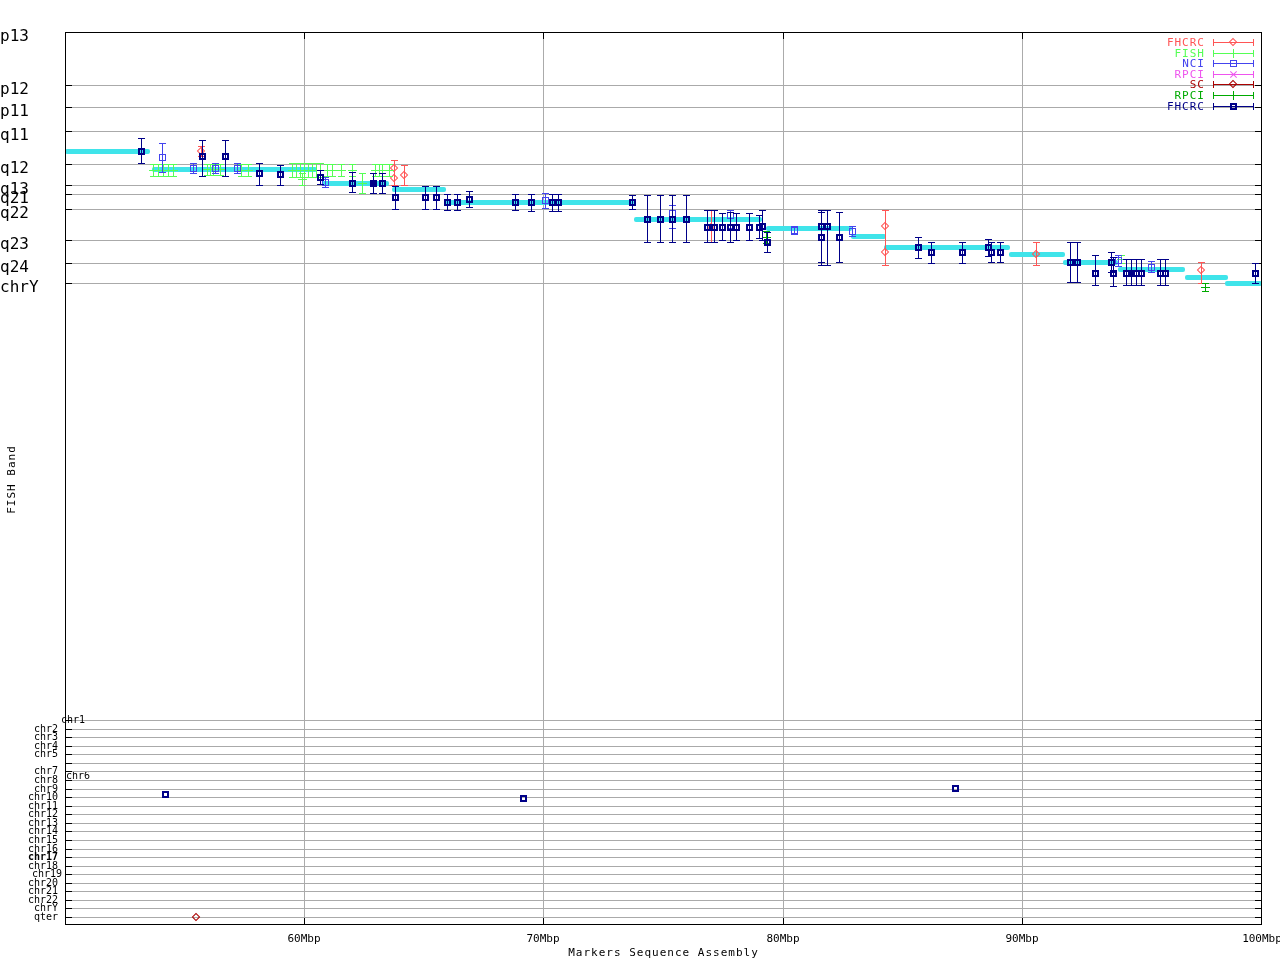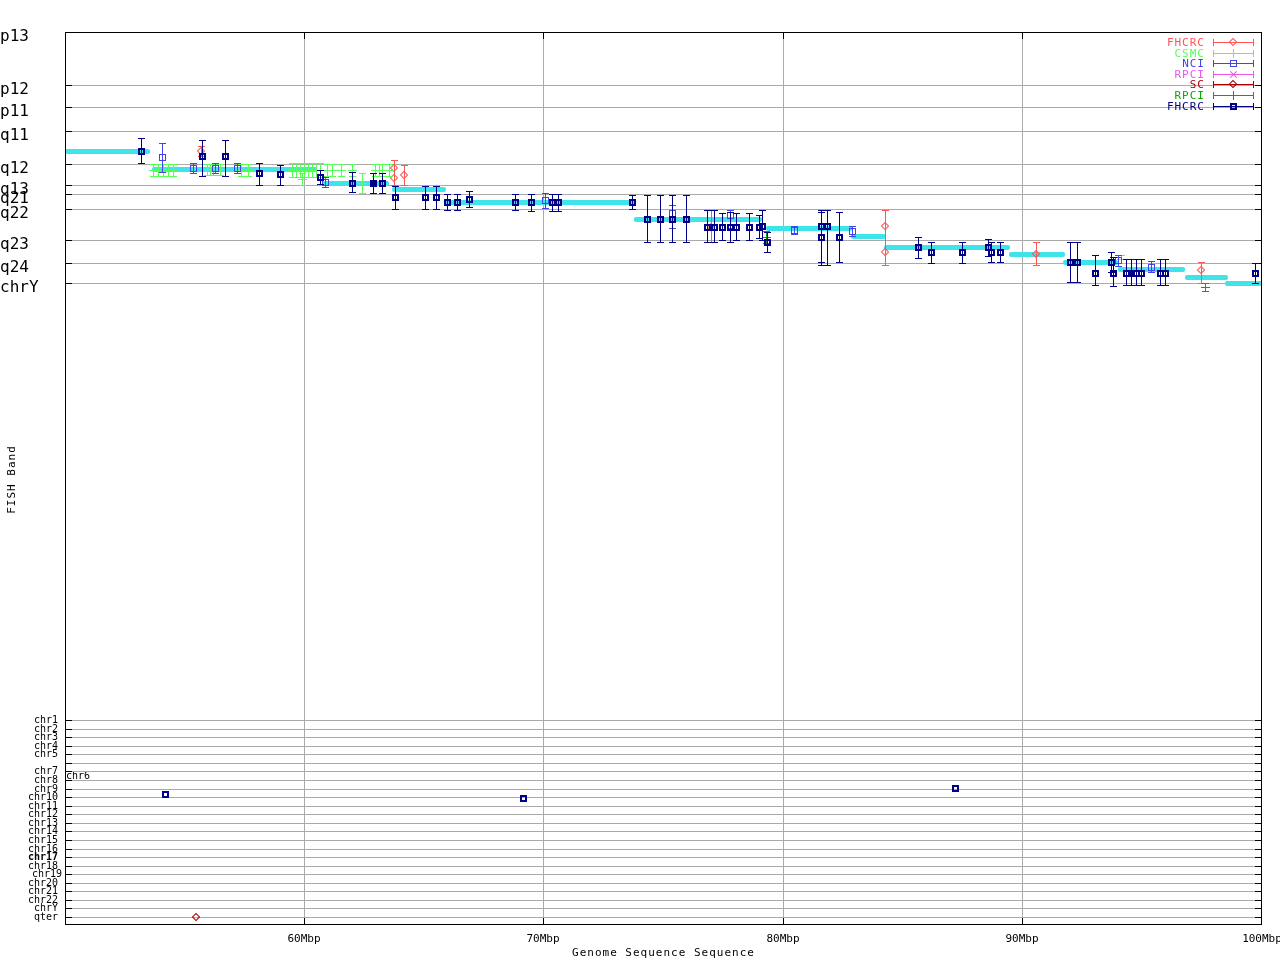--- a/index.html
+++ b/index.html
@@ -84,21 +84,21 @@
       <div class="abs tick" style="left: 65px; top: 263px; width: 7px; height: 1px;"></div>
       <div class="abs tick" style="left: 1255px; top: 263px; width: 7px; height: 1px;"></div>
       <div class="abs rowlab" style="left: 0px; top: 257px; width: 58px;">q24</div>
       <div class="abs gl" style="left: 65px; top: 283px; width: 1197px; height: 1px;"></div>
       <div class="abs tick" style="left: 65px; top: 283px; width: 7px; height: 1px;"></div>
       <div class="abs tick" style="left: 1255px; top: 283px; width: 7px; height: 1px;"></div>
       <div class="abs rowlab" style="left: 0px; top: 277px; width: 58px;">chrY</div>
       <div class="abs gl" style="left: 65px; top: 720px; width: 1197px; height: 1px;"></div>
       <div class="abs tick" style="left: 65px; top: 720px; width: 7px; height: 1px;"></div>
       <div class="abs tick" style="left: 1255px; top: 720px; width: 7px; height: 1px;"></div>
-      <div class="abs chrlab" style="left: 0px; top: 714px; width: 58px;">chr1</div>
+      <div class="abs chrlab" style="left: 0px; top: 714px; width: 58px; padding-left: 27px;">chr1</div>
       <div class="abs gl" style="left: 65px; top: 729px; width: 1197px; height: 1px;"></div>
       <div class="abs tick" style="left: 65px; top: 729px; width: 7px; height: 1px;"></div>
       <div class="abs tick" style="left: 1255px; top: 729px; width: 7px; height: 1px;"></div>
       <div class="abs chrlab" style="left: 0px; top: 723px; width: 58px;">chr2</div>
       <div class="abs gl" style="left: 65px; top: 737px; width: 1197px; height: 1px;"></div>
       <div class="abs tick" style="left: 65px; top: 737px; width: 7px; height: 1px;"></div>
       <div class="abs tick" style="left: 1255px; top: 737px; width: 7px; height: 1px;"></div>
       <div class="abs chrlab" style="left: 0px; top: 731px; width: 58px;">chr3</div>
       <div class="abs gl" style="left: 65px; top: 746px; width: 1197px; height: 1px;"></div>
       <div class="abs tick" style="left: 65px; top: 746px; width: 7px; height: 1px;"></div>
@@ -664,21 +664,21 @@
       <div class="abs eb" style="left: 1252px; top: 283px; width: 7px; height: 1px; background: rgb(0, 0, 136);"></div>
       <div class="abs mk" style="left: 1252px; top: 270px; width: 7px; height: 7px; border: 2px solid rgb(0, 0, 136); background: transparent;"></div>
       <div class="abs mk" style="left: 162px; top: 791px; width: 7px; height: 7px; border: 2px solid rgb(0, 0, 136); background: transparent;"></div>
       <div class="abs mk" style="left: 520px; top: 795px; width: 7px; height: 7px; border: 2px solid rgb(0, 0, 136); background: transparent;"></div>
       <div class="abs mk" style="left: 952px; top: 785px; width: 7px; height: 7px; border: 2px solid rgb(0, 0, 136); background: transparent;"></div>
       <div class="abs legend-label" style="left: 1135px; top: 36px; width: 70px; color: rgb(255, 85, 85);">FHCRC</div>
       <div class="abs " style="left: 1213px; top: 42px; width: 41px; height: 1px; background: rgb(255, 85, 85);"></div>
       <div class="abs " style="left: 1213px; top: 39px; width: 1px; height: 7px; background: rgb(255, 85, 85);"></div>
       <div class="abs " style="left: 1253px; top: 39px; width: 1px; height: 7px; background: rgb(255, 85, 85);"></div>
       <div class="abs mk" style="left: 1230px; top: 39px; width: 6px; height: 6px; border: 1px solid rgb(255, 85, 85); background: transparent; transform: rotate(45deg);"></div>
-      <div class="abs legend-label" style="left: 1135px; top: 47px; width: 70px; color: rgb(85, 255, 85);">CSMC</div>
+      <div class="abs legend-label" style="left: 1135px; top: 47px; width: 70px; color: rgb(85, 255, 85);">FISH</div>
       <div class="abs " style="left: 1213px; top: 53px; width: 41px; height: 1px; background: rgb(85, 255, 85);"></div>
       <div class="abs " style="left: 1213px; top: 50px; width: 1px; height: 7px; background: rgb(85, 255, 85);"></div>
       <div class="abs " style="left: 1253px; top: 50px; width: 1px; height: 7px; background: rgb(85, 255, 85);"></div>
       <div class="abs mk" style="left: 1229px; top: 53px; width: 9px; height: 1px; background: rgb(85, 255, 85);"></div>
       <div class="abs mk" style="left: 1233px; top: 49px; width: 1px; height: 9px; background: rgb(85, 255, 85);"></div>
       <div class="abs legend-label" style="left: 1135px; top: 57px; width: 70px; color: rgb(68, 68, 238);">NCI</div>
       <div class="abs " style="left: 1213px; top: 63px; width: 41px; height: 1px; background: rgb(68, 68, 238);"></div>
       <div class="abs " style="left: 1213px; top: 60px; width: 1px; height: 7px; background: rgb(68, 68, 238);"></div>
       <div class="abs " style="left: 1253px; top: 60px; width: 1px; height: 7px; background: rgb(68, 68, 238);"></div>
       <div class="abs mk" style="left: 1230px; top: 60px; width: 7px; height: 7px; border: 1px solid rgb(68, 68, 238); background: transparent;"></div>
@@ -699,14 +699,14 @@
       <div class="abs " style="left: 1253px; top: 92px; width: 1px; height: 7px; background: rgb(0, 170, 0);"></div>
       <div class="abs mk" style="left: 1229px; top: 95px; width: 9px; height: 1px; background: rgb(0, 170, 0);"></div>
       <div class="abs mk" style="left: 1233px; top: 91px; width: 1px; height: 9px; background: rgb(0, 170, 0);"></div>
       <div class="abs legend-label" style="left: 1135px; top: 100px; width: 70px; color: rgb(0, 0, 136);">FHCRC</div>
       <div class="abs " style="left: 1213px; top: 106px; width: 41px; height: 1px; background: rgb(0, 0, 136);"></div>
       <div class="abs " style="left: 1213px; top: 103px; width: 1px; height: 7px; background: rgb(0, 0, 136);"></div>
       <div class="abs " style="left: 1253px; top: 103px; width: 1px; height: 7px; background: rgb(0, 0, 136);"></div>
       <div class="abs mk" style="left: 1230px; top: 103px; width: 7px; height: 7px; border: 2px solid rgb(0, 0, 136); background: transparent;"></div>
     </div>
   <div class="abs" id="plot-frame"></div>
-  <div class="abs" id="x-axis-label">Genome Sequence Sequence</div>
+  <div class="abs" id="x-axis-label">Markers Sequence Assembly</div>
 </div>
 
 </body></html>

